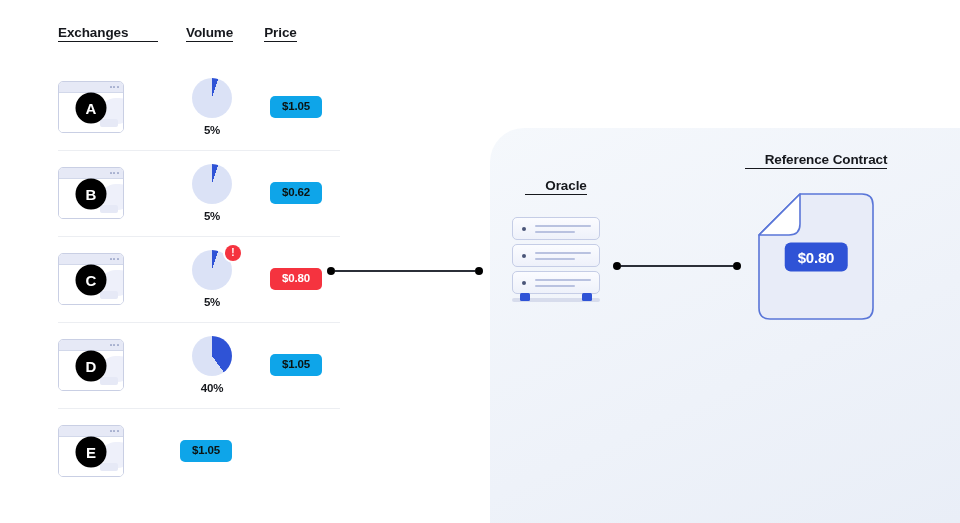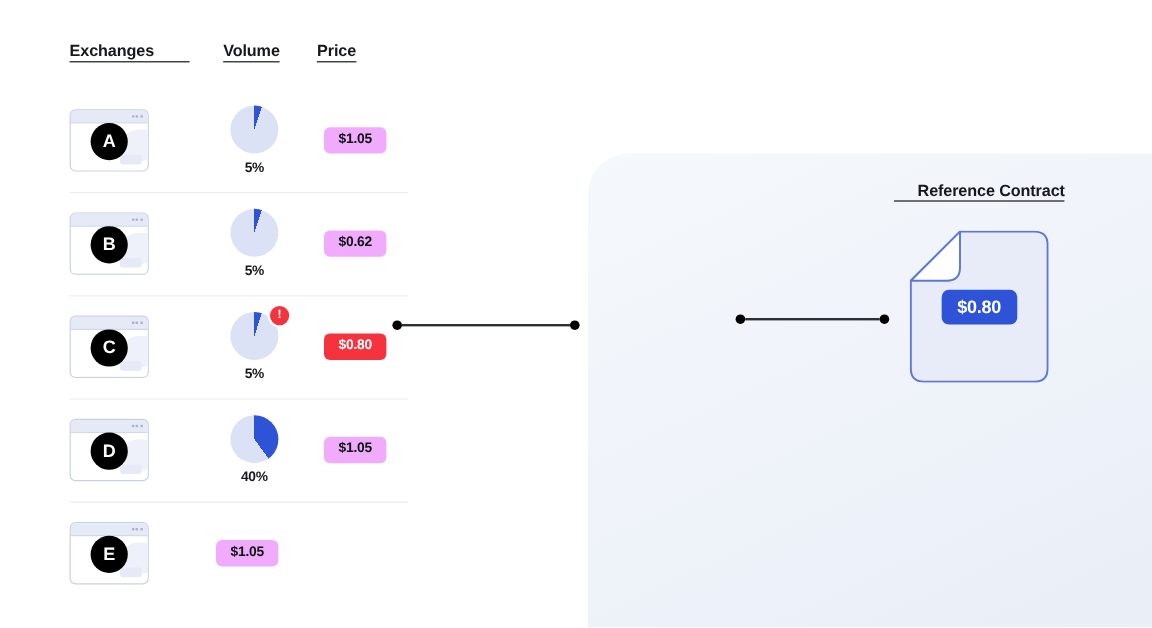--- a/index.html
+++ b/index.html
@@ -28,21 +28,21 @@
     height: 395px;
     background: linear-gradient(155deg, #f5f8fc 0%, #eef2f9 60%, #e9eef7 100%);
     border-top-left-radius: 34px;
     z-index: 0;
   }
 
   
   .table-wrap {
     position: absolute;
     left: 58px;
-    top: 22px;
+    top: 12px;
     width: 280px;
     z-index: 3;
   }
 
   .thead {
     display: flex;
     align-items: flex-end;
     height: 30px;
   }
   .th {
@@ -188,21 +188,21 @@
     justify-content: center;
     min-width: 52px;
     height: 22px;
     padding: 0 9px;
     border-radius: 5px;
     font-size: 11.5px;
     font-weight: 700;
     letter-spacing: -0.2px;
     line-height: 1;
   }
-  .badge.ok   { background: #f0abfc; color: #0c1412; }
+  .badge.ok   { background: #0ea5e9; color: #0c1412; }
   .badge.bad  { background: #f5333f; color: #ffffff; }
 
   
   .connector {
     position: absolute;
     z-index: 4;
     display: flex;
     align-items: center;
   }
   .connector .line {
@@ -471,20 +471,44 @@
     <span class="line"></span>
     <span class="dot"></span>
   </div>
 
   <div class="connector" id="conn-right">
     <span class="dot"></span>
     <span class="line"></span>
     <span class="dot"></span>
   </div>
 
+  <div class="oracle-group">
+    <div class="node-title">Oracle</div>
+    <div class="server">
+      <div class="unit">
+        <span class="led"></span>
+        <span class="ln a"></span>
+        <span class="ln b"></span>
+      </div>
+      <div class="unit">
+        <span class="led"></span>
+        <span class="ln a"></span>
+        <span class="ln b"></span>
+      </div>
+      <div class="unit">
+        <span class="led"></span>
+        <span class="ln a"></span>
+        <span class="ln b"></span>
+      </div>
+      <div class="base">
+        <span class="foot l"></span>
+        <span class="foot r"></span>
+      </div>
+    </div>
+  </div>
 
   <div class="contract-group">
     <div class="node-title">Reference Contract</div>
     <div class="doc">
       <svg width="116" height="127" viewBox="0 0 116 127" aria-hidden="true">
         <path d="M42 1 L104 1 Q115 1 115 12 L115 115 Q115 126 104 126 L12 126 Q1 126 1 115 L1 42 Z" fill="#e8ecf8" stroke="#5a76d8" stroke-width="1.6" stroke-linejoin="round"></path>
         <path d="M42 1 L1 42 L31 42 Q42 42 42 31 Z" fill="#ffffff" stroke="#5a76d8" stroke-width="1.6" stroke-linejoin="round"></path>
       </svg>
       <div class="price-chip">$0.80</div>
     </div>

